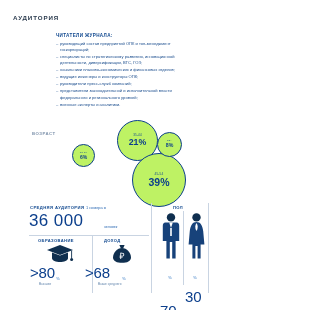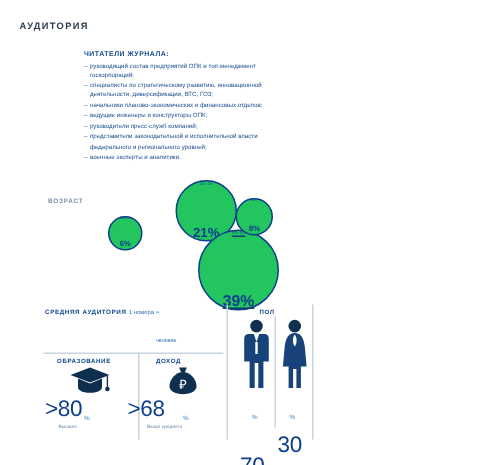--- a/index.html
+++ b/index.html
@@ -43,43 +43,43 @@
   
   .age-label{
     position:absolute;left:32px;top:131px;
     font-size:4.3px;font-weight:700;letter-spacing:.5px;
     color:#7f93ac;text-transform:uppercase;
   }
   .bubbles{position:absolute;left:0;top:118px;width:233px;height:90px;}
   .bubble{
     position:absolute;border-radius:50%;
     border:1.4px solid #0c3f8c;
-    background:#22c55e;
+    background:#bef264;
     display:flex;flex-direction:column;
-    align-items:center;justify-content:space-between;
+    align-items:center;justify-content:center;
     box-sizing:border-box;
   }
   .bubble .b-range{
     font-size:3.3px;color:#10488f;letter-spacing:.2px;
     line-height:1;margin-bottom:1px;
   }
   .bubble .b-val{
     font-weight:700;color:#0c3f8c;line-height:1;
   }
   
   #bubble-18-24{left:72px;top:26px;width:23px;height:23px;}
   #bubble-18-24 .b-range{font-size:2.5px;margin-bottom:.5px;}
   #bubble-18-24 .b-val{font-size:5px;}
   #bubble-25-34{left:88px;top:31px;width:45px;height:45px;}
   #bubble-25-34 .b-range{font-size:3px;}
   #bubble-25-34 .b-val{font-size:9.5px;}
   #bubble-35-44{left:117px;top:2px;width:41px;height:41px;}
   #bubble-35-44 .b-range{font-size:3px;}
   #bubble-35-44 .b-val{font-size:8.8px;}
-  #bubble-45-54{left:132px;top:35px;width:54px;height:54px;text-decoration:underline;}
+  #bubble-45-54{left:132px;top:35px;width:54px;height:54px;}
   #bubble-45-54 .b-range{font-size:3.1px;}
   #bubble-45-54 .b-val{font-size:10.5px;}
   #bubble-55{left:157px;top:14px;width:25px;height:25px;}
   #bubble-55 .b-range{font-size:2.5px;margin-bottom:.5px;}
   #bubble-55 .b-val{font-size:5.2px;}
 
   
   .stats{
     position:absolute;left:26px;top:203px;width:182px;height:90px;
   }
@@ -189,20 +189,21 @@
   </div>
 
   <div class="stats">
 
     <div class="stat-left">
 
       <div class="avg-head">
         <span>СРЕДНЯЯ АУДИТОРИЯ</span>
         <span class="sub">1 номера =</span>
       </div>
+      <div class="avg-value">36 000</div>
       <div class="avg-unit">человек</div>
 
       <div class="hdiv" style="left:3px;top:32px;width:120px;"></div>
       <div class="vdiv" style="left:66px;top:33px;height:57px;"></div>
 
       <div class="col-head edu-head">ОБРАЗОВАНИЕ</div>
       <div class="icon-wrap" style="left:20px;top:41px;">
         <svg width="28" height="20" viewBox="0 0 28 20" aria-hidden="true">
           <path d="M14 1 L27 6 L14 11 L1 6 Z" fill="#0f2f4f"></path>
           <path d="M6 8.4 L6 14.2 C6 16.6 10 17.9 14 17.9 C18 17.9 22 16.6 22 14.2 L22 8.4 L14 11.6 Z" fill="#0f2f4f"></path>

